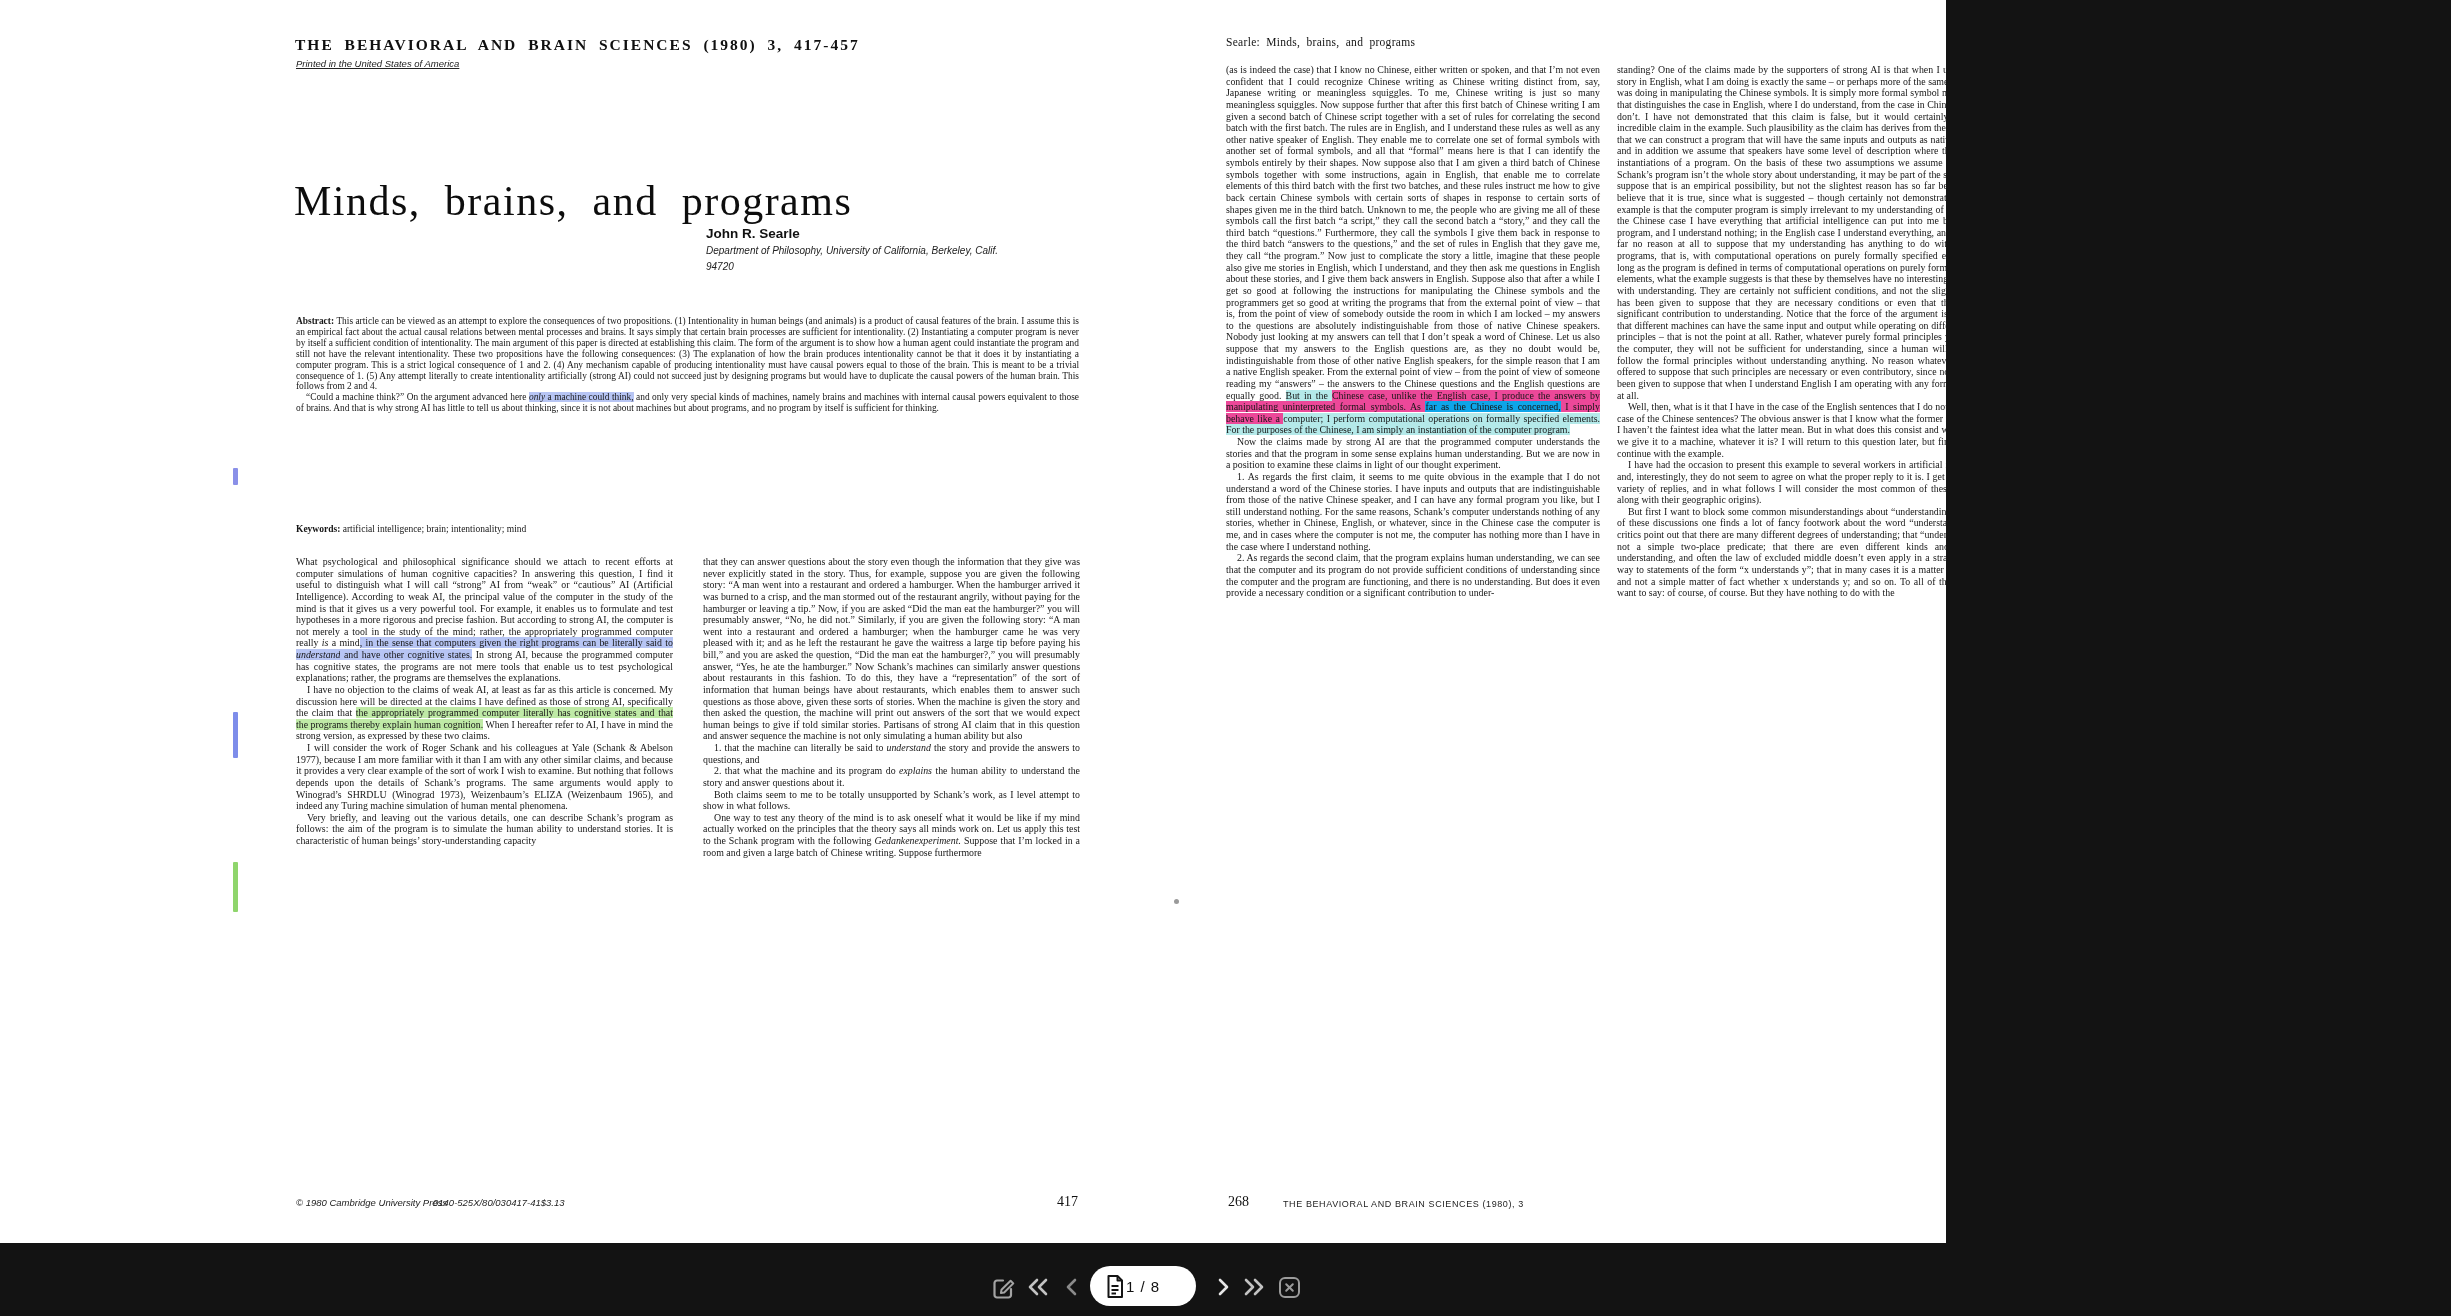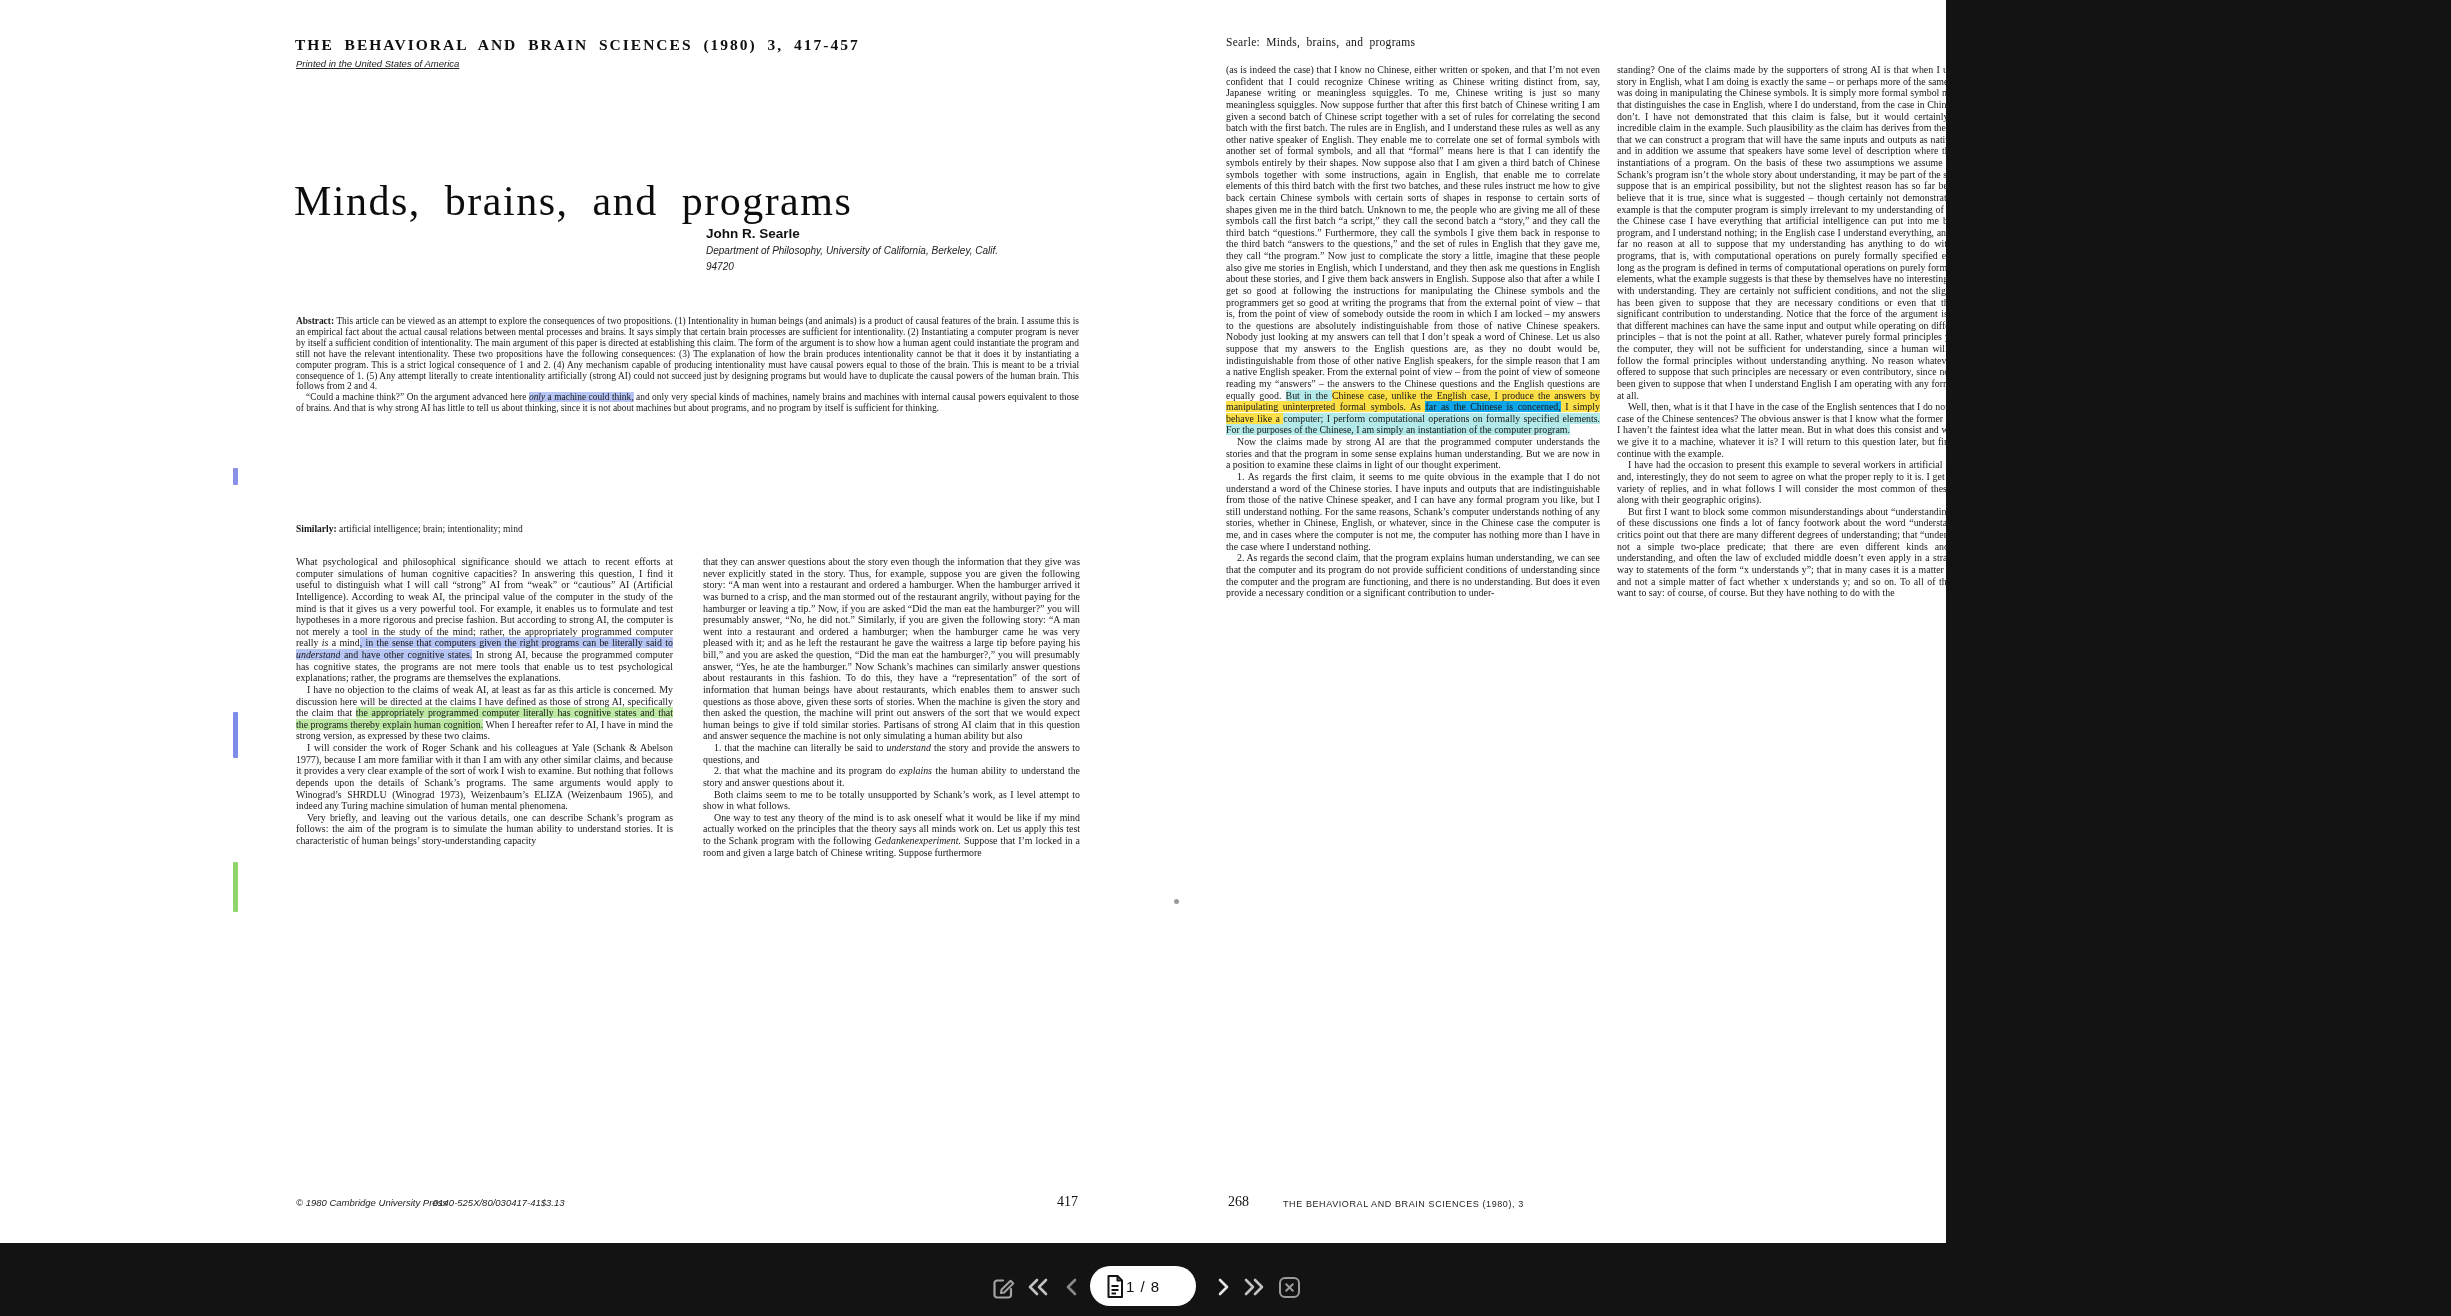--- a/index.html
+++ b/index.html
@@ -22,21 +22,21 @@
   .col p.fl{text-indent:0;}
   .run-head{font-size:11.5px;letter-spacing:.3px;word-spacing:3px;color:#141414;}
   .pgnum{font-size:14px;color:#101010;}
   .foot-sans{font-family:"Liberation Sans",sans-serif;font-style:italic;font-size:9.5px;color:#222;}
   .foot-journal{font-family:"Liberation Sans",sans-serif;font-size:9px;letter-spacing:.6px;color:#1c1c1c;}
   .b{font-weight:bold;}
   .i{font-style:italic;}
   .hb{background:#b7c5f4;}
   .hg{background:#bfeaa6;}
   .hc{background:#b4e9e9;}
-  .hk{background:#fde047;}
+  .hk{background:#ec4899;}
   .hp{background:#0ea5e9;}
   .mark{position:absolute;border-radius:1px;}
   
   .pill{position:absolute;left:1090px;top:1266px;width:106px;height:40px;background:#ffffff;border-radius:20px;display:flex;align-items:center;padding-left:15px;box-sizing:border-box;gap:1px;}
   .pill .pi-text{font-family:"Liberation Sans",sans-serif;font-size:15px;color:#111;letter-spacing:1px;}
   .tbtn{position:absolute;cursor:pointer;}
   
   .sidebar{position:absolute;left:2388px;top:0;width:63px;height:1316px;background:#ffffff;border-left:1.5px solid #c6c6c6;box-sizing:border-box;}
   .thumb{position:absolute;left:2402px;top:7px;width:45px;height:43px;border-radius:9px;overflow:hidden;background:#97a2ad;}
   .thumb div{position:absolute;}
@@ -59,21 +59,21 @@
 
       <div class="abs author-name" style="left:706px;top:226px;">John R. Searle</div>
       <div class="abs affil" style="left:706px;top:245px;">Department of Philosophy, University of California, Berkeley, Calif.</div>
       <div class="abs affil" style="left:706px;top:261px;">94720</div>
 
       <div class="abs front" style="left:296px;top:316px;">
           <p class="fl"><span class="b">Abstract: </span><span>This article can be viewed as an attempt to explore the consequences of two propositions. (1) Intentionality in human beings (and animals) is a product of causal features of the brain. I assume this is an empirical fact about the actual causal relations between mental processes and brains. It says simply that certain brain processes are sufficient for intentionality. (2) Instantiating a computer program is never by itself a sufficient condition of intentionality. The main argument of this paper is directed at establishing this claim. The form of the argument is to show how a human agent could instantiate the program and still not have the relevant intentionality. These two propositions have the following consequences: (3) The explanation of how the brain produces intentionality cannot be that it does it by instantiating a computer program. This is a strict logical consequence of 1 and 2. (4) Any mechanism capable of producing intentionality must have causal powers equal to those of the brain. This is meant to be a trivial consequence of 1. (5) Any attempt literally to create intentionality artificially (strong AI) could not succeed just by designing programs but would have to duplicate the causal powers of the human brain. This follows from 2 and 4.</span></p>
           <p><span>“Could a machine think?” On the argument advanced here </span><span class="i hb">only</span><span class="hb"> a machine could think,</span><span> and only very special kinds of machines, namely brains and machines with internal causal powers equivalent to those of brains. And that is why strong AI has little to tell us about thinking, since it is not about machines but about programs, and no program by itself is sufficient for thinking.</span></p>
         </div>
       <div class="abs front kw" style="left:296px;top:524px;">
-          <p class="fl"><span class="b">Similarly: </span><span>artificial intelligence; brain; intentionality; mind</span></p>
+          <p class="fl"><span class="b">Keywords: </span><span>artificial intelligence; brain; intentionality; mind</span></p>
         </div>
 
       <div class="abs col" style="left:296px;top:556px;">
           <p class="fl"><span>What psychological and philosophical significance should we attach to recent efforts at computer simulations of human cognitive capacities? In answering this question, I find it useful to distinguish what I will call “strong” AI from “weak” or “cautious” AI (Artificial Intelligence). According to weak AI, the principal value of the computer in the study of the mind is that it gives us a very powerful tool. For example, it enables us to formulate and test hypotheses in a more rigorous and precise fashion. But according to strong AI, the computer is not merely a tool in the study of the mind; rather, the appropriately programmed computer really </span><span class="i">is</span><span> a mind</span><span class="hb">, in the sense that computers given the right programs can be literally said to </span><span class="i hb">understand</span><span class="hb"> and have other cognitive states.</span><span> In strong AI, because the programmed computer has cognitive states, the programs are not mere tools that enable us to test psychological explanations; rather, the programs are themselves the explanations.</span></p>
           <p><span>I have no objection to the claims of weak AI, at least as far as this article is concerned. My discussion here will be directed at the claims I have defined as those of strong AI, specifically the claim that </span><span class="hg">the appropriately programmed computer literally has cognitive states and that the programs thereby explain human cognition.</span><span> When I hereafter refer to AI, I have in mind the strong version, as expressed by these two claims.</span></p>
           <p><span>I will consider the work of Roger Schank and his colleagues at Yale (Schank &amp; Abelson 1977), because I am more familiar with it than I am with any other similar claims, and because it provides a very clear example of the sort of work I wish to examine. But nothing that follows depends upon the details of Schank’s programs. The same arguments would apply to Winograd’s SHRDLU (Winograd 1973), Weizenbaum’s ELIZA (Weizenbaum 1965), and indeed any Turing machine simulation of human mental phenomena.</span></p>
           <p><span>Very briefly, and leaving out the various details, one can describe Schank’s program as follows: the aim of the program is to simulate the human ability to understand stories. It is characteristic of human beings’ story-understanding capacity</span></p>
         </div>
       <div class="abs col" style="left:703px;top:556px;">
           <p class="fl"><span>that they can answer questions about the story even though the information that they give was never explicitly stated in the story. Thus, for example, suppose you are given the following story: “A man went into a restaurant and ordered a hamburger. When the hamburger arrived it was burned to a crisp, and the man stormed out of the restaurant angrily, without paying for the hamburger or leaving a tip.” Now, if you are asked “Did the man eat the hamburger?” you will presumably answer, “No, he did not.” Similarly, if you are given the following story: “A man went into a restaurant and ordered a hamburger; when the hamburger came he was very pleased with it; and as he left the restaurant he gave the waitress a large tip before paying his bill,” and you are asked the question, “Did the man eat the hamburger?,” you will presumably answer, “Yes, he ate the hamburger.” Now Schank’s machines can similarly answer questions about restaurants in this fashion. To do this, they have a “representation” of the sort of information that human beings have about restaurants, which enables them to answer such questions as those above, given these sorts of stories. When the machine is given the story and then asked the question, the machine will print out answers of the sort that we would expect human beings to give if told similar stories. Partisans of strong AI claim that in this question and answer sequence the machine is not only simulating a human ability but also</span></p>

